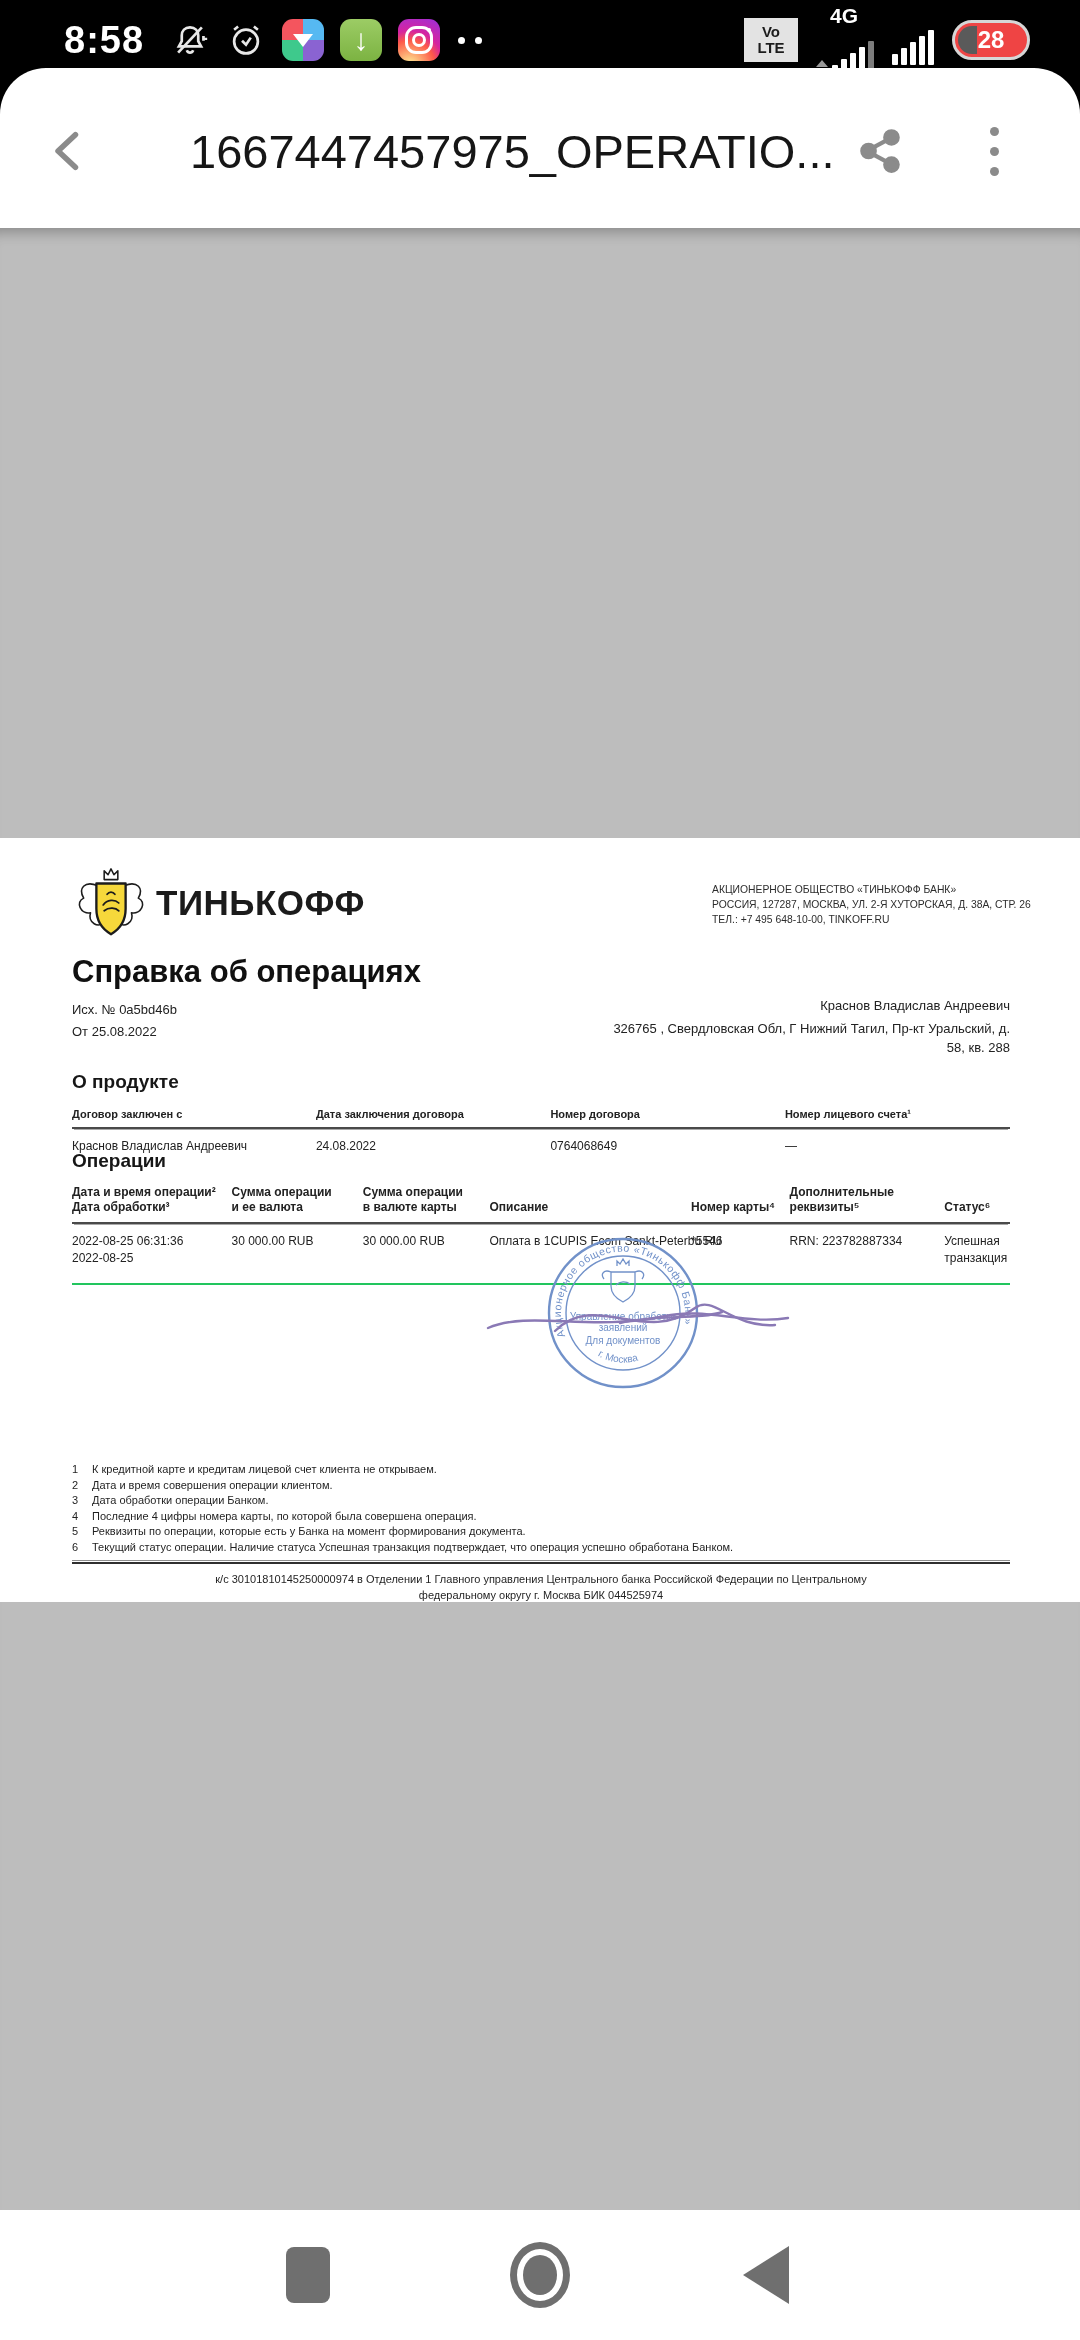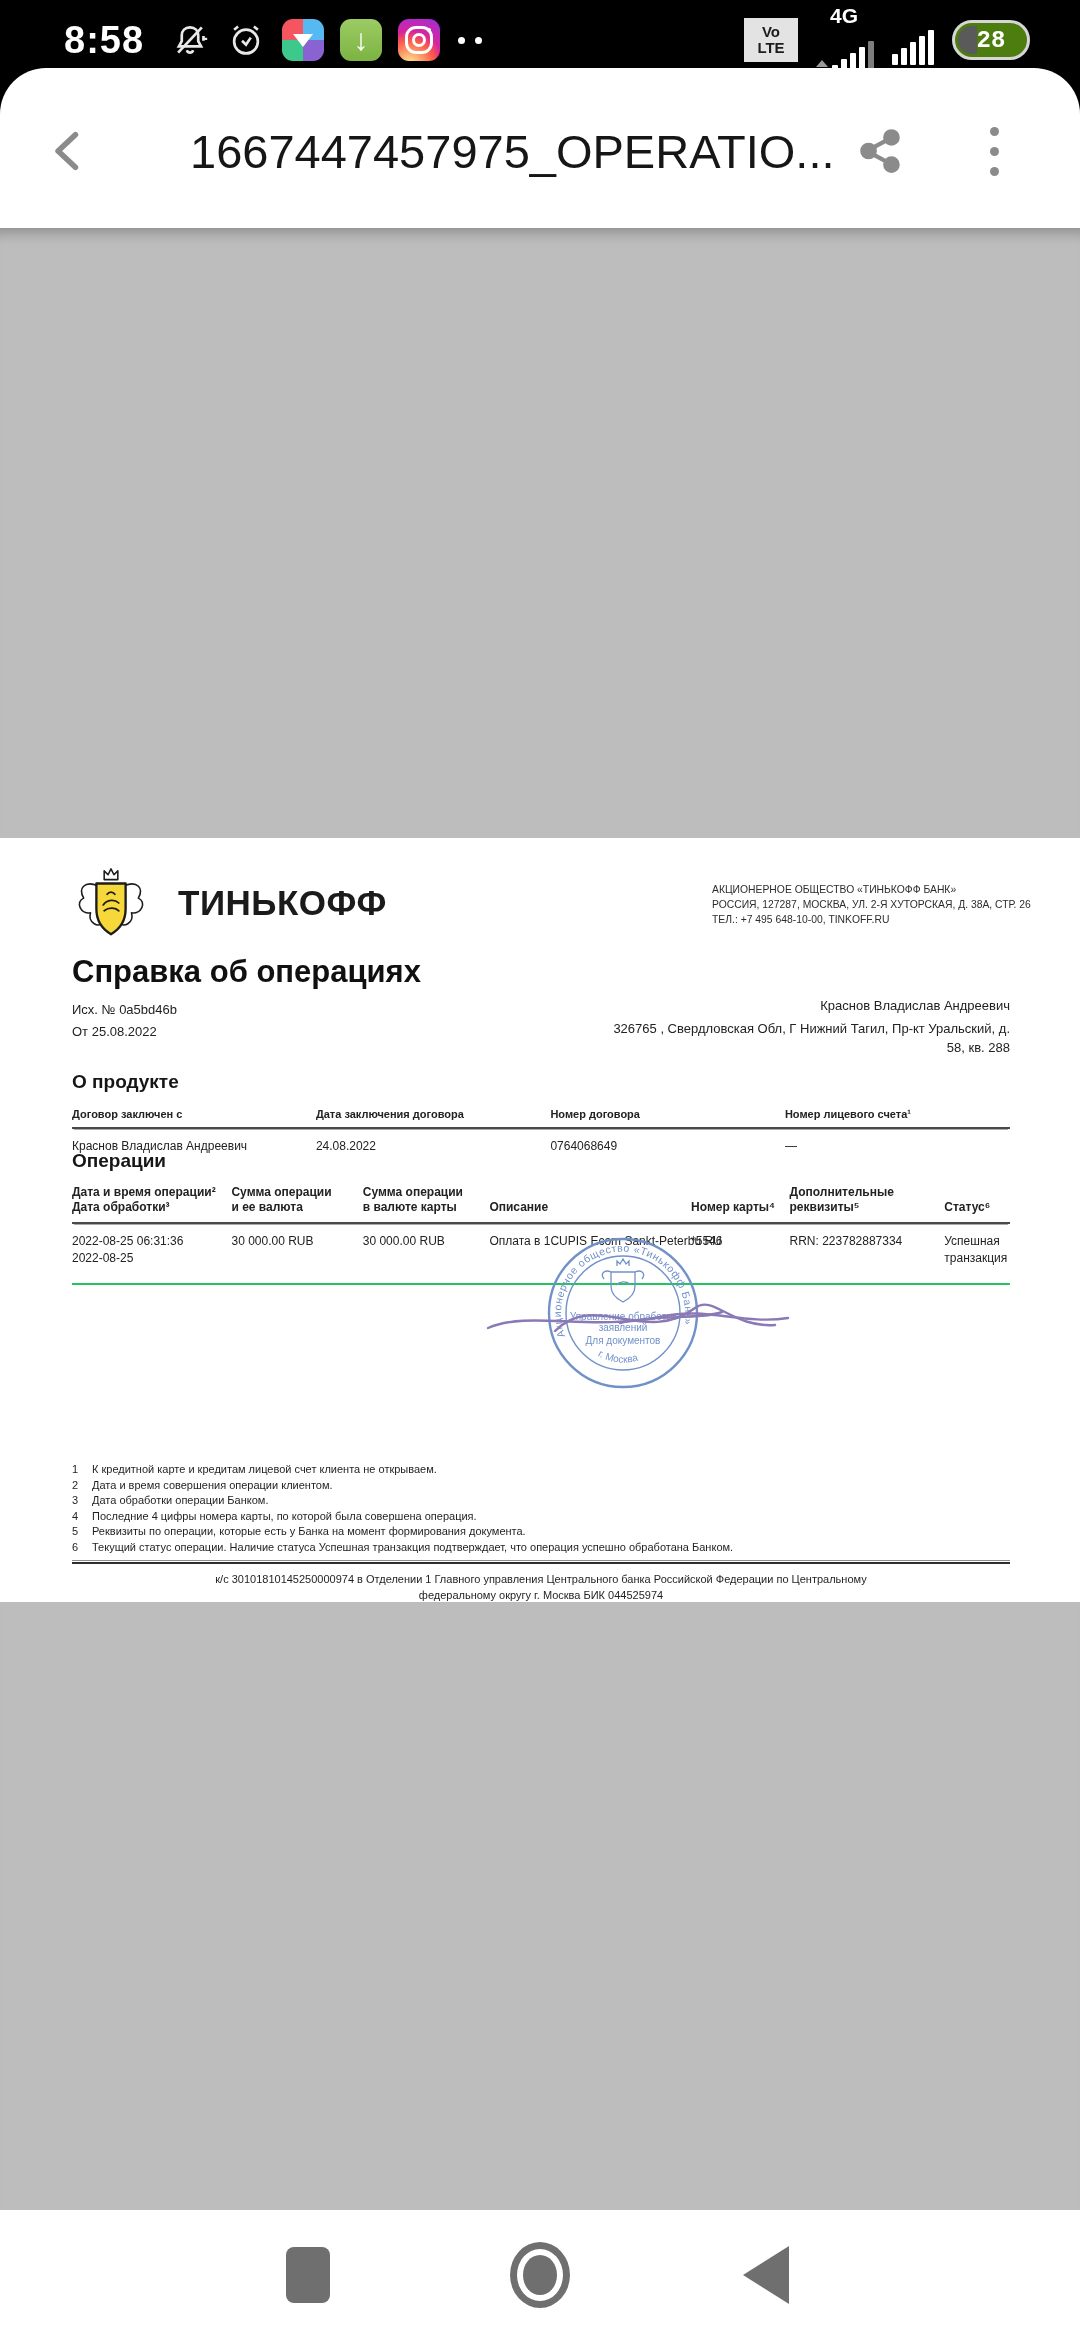--- a/index.html
+++ b/index.html
@@ -28,58 +28,58 @@
   .sim{position:relative;display:flex;flex-direction:column;align-items:flex-start;}
   .sim .net{font-size:21px;font-weight:700;color:#fff;line-height:1;margin:0 0 15px 14px;text-align:right;}
   .bars{display:flex;align-items:flex-end;gap:3px;}
   .bars i{width:6px;background:#fff;border-radius:1px;}
   .bars i.dim{background:#7d7d7d;}
   .h1{height:11px}.h2{height:17px}.h3{height:23px}.h4{height:29px}.h5{height:35px}
   .updown{display:flex;flex-direction:column;gap:2px;margin-right:4px;}
   .updown i{width:0;height:0;border-left:6px solid transparent;border-right:6px solid transparent;}
   .updown .up{border-bottom:7px solid #9a9a9a;}
   .updown .dn{border-top:7px solid #cfcfcf;}
-  .battery{position:relative;width:78px;height:40px;border:3px solid #d6d6d6;border-radius:20px;background:#4d7c0f;display:flex;align-items:center;justify-content:center;font-family:Liberation Mono, monospace;}
+  .battery{position:relative;width:78px;height:40px;border:3px solid #d6d6d6;border-radius:20px;background:#ef4444;display:flex;align-items:center;justify-content:center;}
   .battery .fill{position:absolute;left:3px;top:3px;bottom:3px;width:26%;background:#5a5a5a;border-radius:14px 0 0 14px;}
   .battery .lvl{position:relative;color:#fff;font-size:24px;font-weight:700;}
   .bat-nub{width:6px;height:15px;background:#d6d6d6;border-radius:0 3px 3px 0;margin-left:-14px;}
 
   
   .appbar{position:absolute;top:68px;left:0;right:0;height:160px;background:#fff;border-radius:46px 46px 0 0;z-index:3;
           display:flex;align-items:center;padding:6px 66px 0 42px;}
   .back{width:56px;height:56px;display:flex;align-items:center;justify-content:center;}
   .title{margin-left:92px;flex:1;font-size:47px;color:#161616;white-space:nowrap;overflow:hidden;}
   .share-btn{width:56px;height:56px;display:flex;align-items:center;justify-content:center;margin-right:66px;}
   .menu-btn{width:40px;height:56px;display:flex;flex-direction:column;align-items:center;justify-content:center;gap:11px;}
   .menu-btn i{width:9px;height:9px;border-radius:50%;background:#8b8b8b;}
 
   
   .viewer{position:absolute;top:228px;left:0;right:0;height:1982px;background:#bdbdbd;z-index:2;
           box-shadow:inset 0 16px 14px -12px rgba(0,0,0,.28);}
   .page{position:absolute;top:610px;left:0;width:1080px;height:764px;background:#fff;color:#222;}
 
-  .logo{position:absolute;left:72px;top:24px;display:flex;align-items:center;gap:28px;}
+  .logo{position:absolute;left:72px;top:24px;display:flex;align-items:center;gap:6px;}
   .wordmark{font-size:35px;font-weight:800;letter-spacing:.5px;color:#1b1b1b;}
   .bank-info{position:absolute;left:712px;top:44px;font-size:11.5px;line-height:15px;color:#2d2d2d;
              transform:scaleX(.9);transform-origin:left top;white-space:nowrap;}
   .doc-title{position:absolute;left:72px;top:116px;font-size:31px;font-weight:700;color:#101010;}
   .ref{position:absolute;left:72px;top:161px;font-size:13px;line-height:22px;}
   .client{position:absolute;right:70px;top:158px;text-align:right;font-size:13px;line-height:19px;}
   .client .nm{margin-bottom:4px;}
 
   .sec-h{font-size:19px;font-weight:700;color:#161616;}
   .product{position:absolute;left:72px;right:70px;top:233px;}
   .t-head{display:flex;font-size:11px;font-weight:700;align-items:flex-end;padding-bottom:7px;
           border-bottom:2px solid #4a4a4a;box-shadow:0 3px 0 -2px #a9a9a9;margin-top:15px;}
   .t-row{display:flex;font-size:12px;padding-top:10px;}
   .pc1{width:26%}.pc2{width:25%}.pc3{width:25%}.pc4{width:24%}
 
   .operations{position:absolute;left:72px;right:70px;top:312px;}
   .o-head{display:flex;font-size:12px;font-weight:700;align-items:flex-end;padding-bottom:7px;
-          border-bottom:2px solid #4a4a4a;box-shadow:0 3px 0 -2px #a9a9a9;margin-top:13px;line-height:15px;}
+          border-bottom:2px solid #4a4a4a;box-shadow:0 3px 0 -2px #a9a9a9;margin-top:13px;line-height:15px;justify-content:flex-end;}
   .o-row{display:flex;font-size:12px;line-height:17px;padding:9px 0 16px;border-bottom:2px solid #22c55e;}
   .oc1{width:17%}.oc2{width:14%}.oc3{width:13.5%}.oc4{width:21.5%;white-space:nowrap;}
   .oc5{width:10.5%}.oc6{width:16.5%}.oc7{width:7%}
 
   .signoff{position:absolute;left:72px;right:70px;top:462px;font-size:13px;line-height:18px;}
   .signoff .row2{display:flex;justify-content:space-between;margin-top:9px;}
 
   .stamp{position:absolute;left:470px;top:390px;width:340px;height:172px;}
 
   .footnotes{position:absolute;left:72px;right:70px;top:624px;font-size:11px;line-height:15.5px;color:#1f1f1f;}

